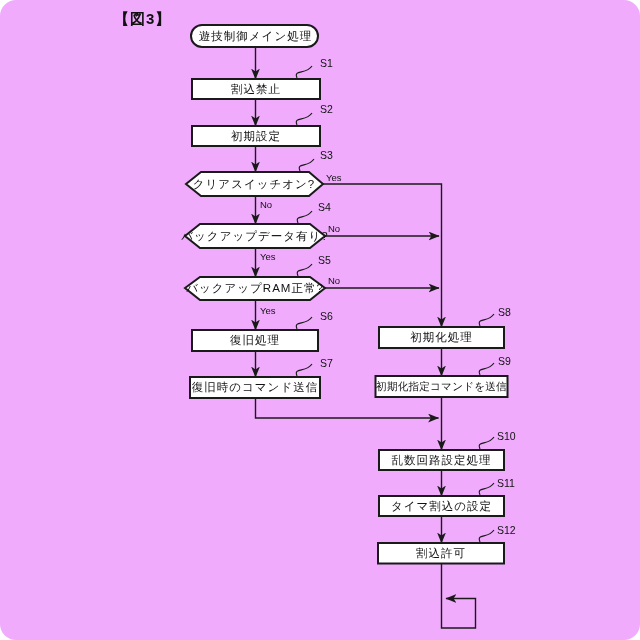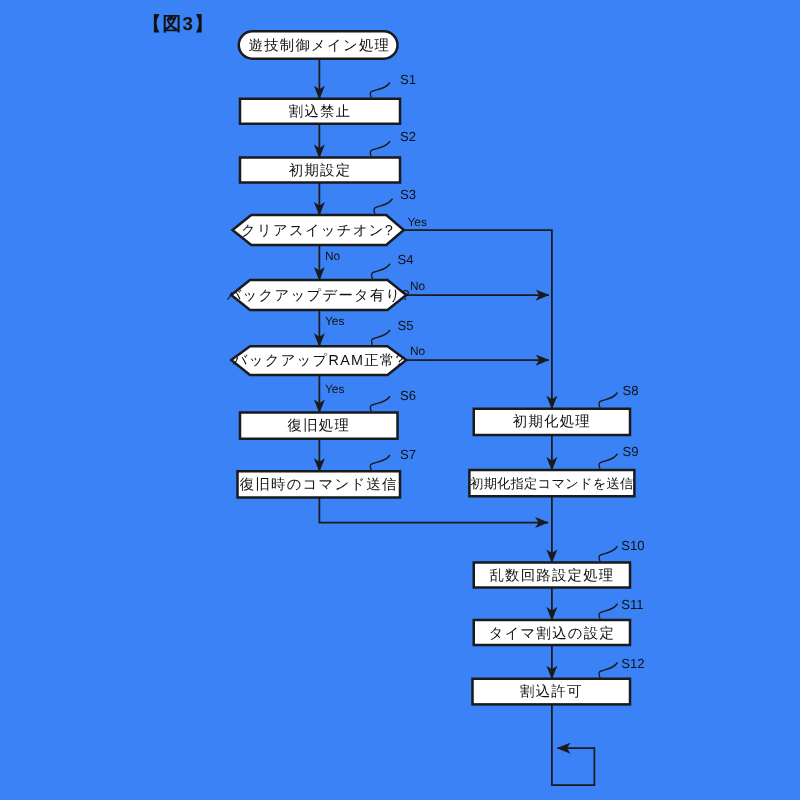--- a/index.html
+++ b/index.html
@@ -1,17 +1,17 @@
 <!DOCTYPE html>
 <html><head>
 <meta charset="utf-8">
 <style>
   html,body{margin:0;padding:0;background:#ffffff;}
-  #page{position:relative;width:640px;height:640px;background:#3b82f6;overflow:hidden;
-        font-family:"Liberation Sans", sans-serif;}
+  #page{position:relative;width:640px;height:640px;background:#f0abfc;overflow:hidden;
+        font-family:"Liberation Sans", sans-serif;border-radius:16px;}
   svg{display:block;}
   .shape{fill:#ffffff;stroke:#1a1a1a;stroke-width:2;}
   .edge{fill:none;stroke:#1a1a1a;stroke-width:1.4;}
   .leader{fill:none;stroke:#1a1a1a;stroke-width:1.1;}
   .node-label{font-family:"Liberation Sans",sans-serif;font-size:11.5px;letter-spacing:1px;
               fill:#111;text-anchor:middle;}
   .node-label-tight{font-family:"Liberation Sans",sans-serif;font-size:10.6px;letter-spacing:0.2px;
               fill:#111;text-anchor:middle;}
   .step-id{font-family:"Liberation Sans",sans-serif;font-size:10.5px;fill:#111;text-anchor:start;}
   .branch{font-family:"Liberation Sans",sans-serif;font-size:9.5px;fill:#111;text-anchor:start;}

